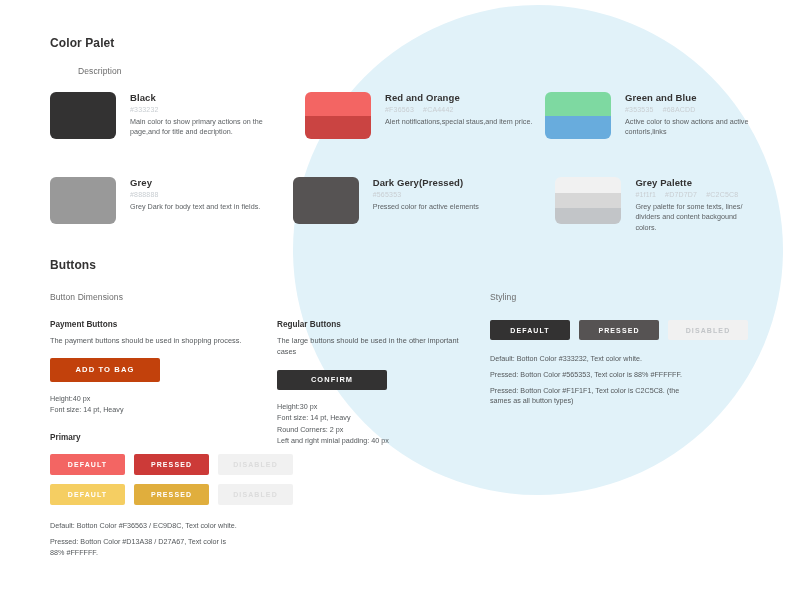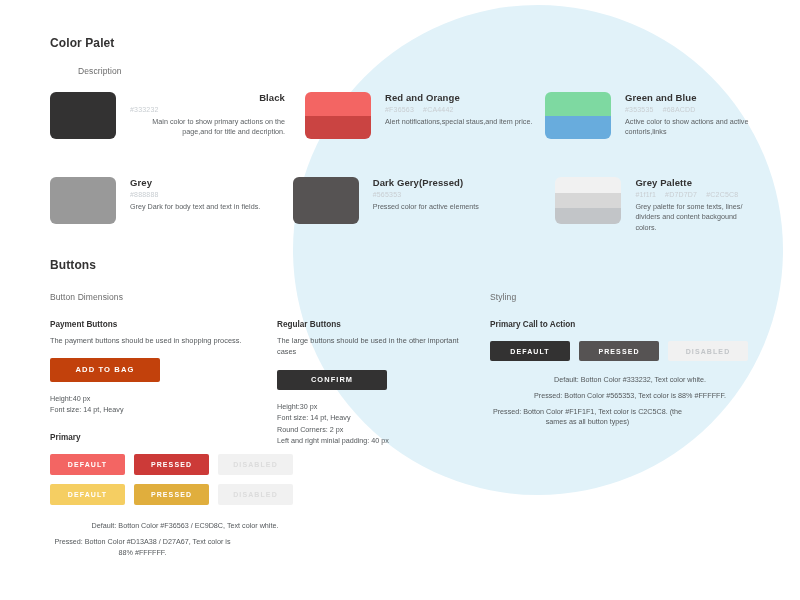--- a/index.html
+++ b/index.html
@@ -85,21 +85,20 @@
     font-size: 7.2px;
     color: #54585b;
     line-height: 1.58;
     margin: 0;
   }
   .note-list p {
     font-size: 7.2px;
     color: #54585b;
     line-height: 1.5;
     margin: 0 0 5px 0;
-    text-align: center;
   }
 
   
   .palette-row {
     position: absolute;
     display: flex;
   }
   .palette-item {
     display: flex;
     align-items: flex-start;
@@ -169,21 +168,21 @@
   <div id="bg-circle"></div>
 
   <div id="content">
 
     <div style="position:absolute;left:50px;top:36px;" class="section-title">Color Palet</div>
 
     <div style="position:absolute;left:50px;top:66px;padding-left:28px;" class="sub-label">Description</div>
 
     <div class="palette-row" style="left:50px;top:92px;width:710px;">
 
-      <div class="palette-item" style="width:255px;text-align:right;">
+      <div class="palette-item" style="width:255px;">
         <div class="swatch">
           <div class="band" style="background:#333232"></div>
         </div>
         <div>
           <p class="swatch-title">Black</p>
           <div class="swatch-hexes">
             <span>#333232</span>
           </div>
           <p class="swatch-desc">Main color to show primary actions on the page,and for title and decription.</p>
         </div>
@@ -286,21 +285,20 @@
       <p class="col-head">Regular Buttons</p>
       <p class="col-desc">The large buttons should be used in the other important cases</p>
       <button class="btn btn-confirm">CONFIRM</button>
       <p class="spec-list" style="margin-top:11px;white-space:pre-line;">Height:30 px
 Font size:  14 pt, Heavy
 Round Corners: 2 px
 Left and right minial padding: 40 px</p>
     </div>
 
     <div style="position:absolute;left:490px;top:320px;width:280px;">
-      <p class="col-head" style="margin-bottom:12px;">Primary Call to Action</p>
       <div class="btn-row" style="margin-bottom:14px;">
         <button class="btn state-btn" style="background:#333232;color:#FFFFFF;">DEFAULT</button>
         <button class="btn state-btn" style="background:#565353;color:#FFFFFF;">PRESSED</button>
         <button class="btn state-btn" style="background:#F1F1F1;color:#C2C5C8;">DISABLED</button>
       </div>
       <div class="note-list">
         <p>Default: Botton Color #333232, Text color white.</p>
         <p>Pressed: Botton Color #565353, Text color is 88% #FFFFFF.</p>
         <p style="max-width:195px;">Pressed: Botton Color #F1F1F1, Text color is C2C5C8. (the sames as all button types)</p>
       </div>

